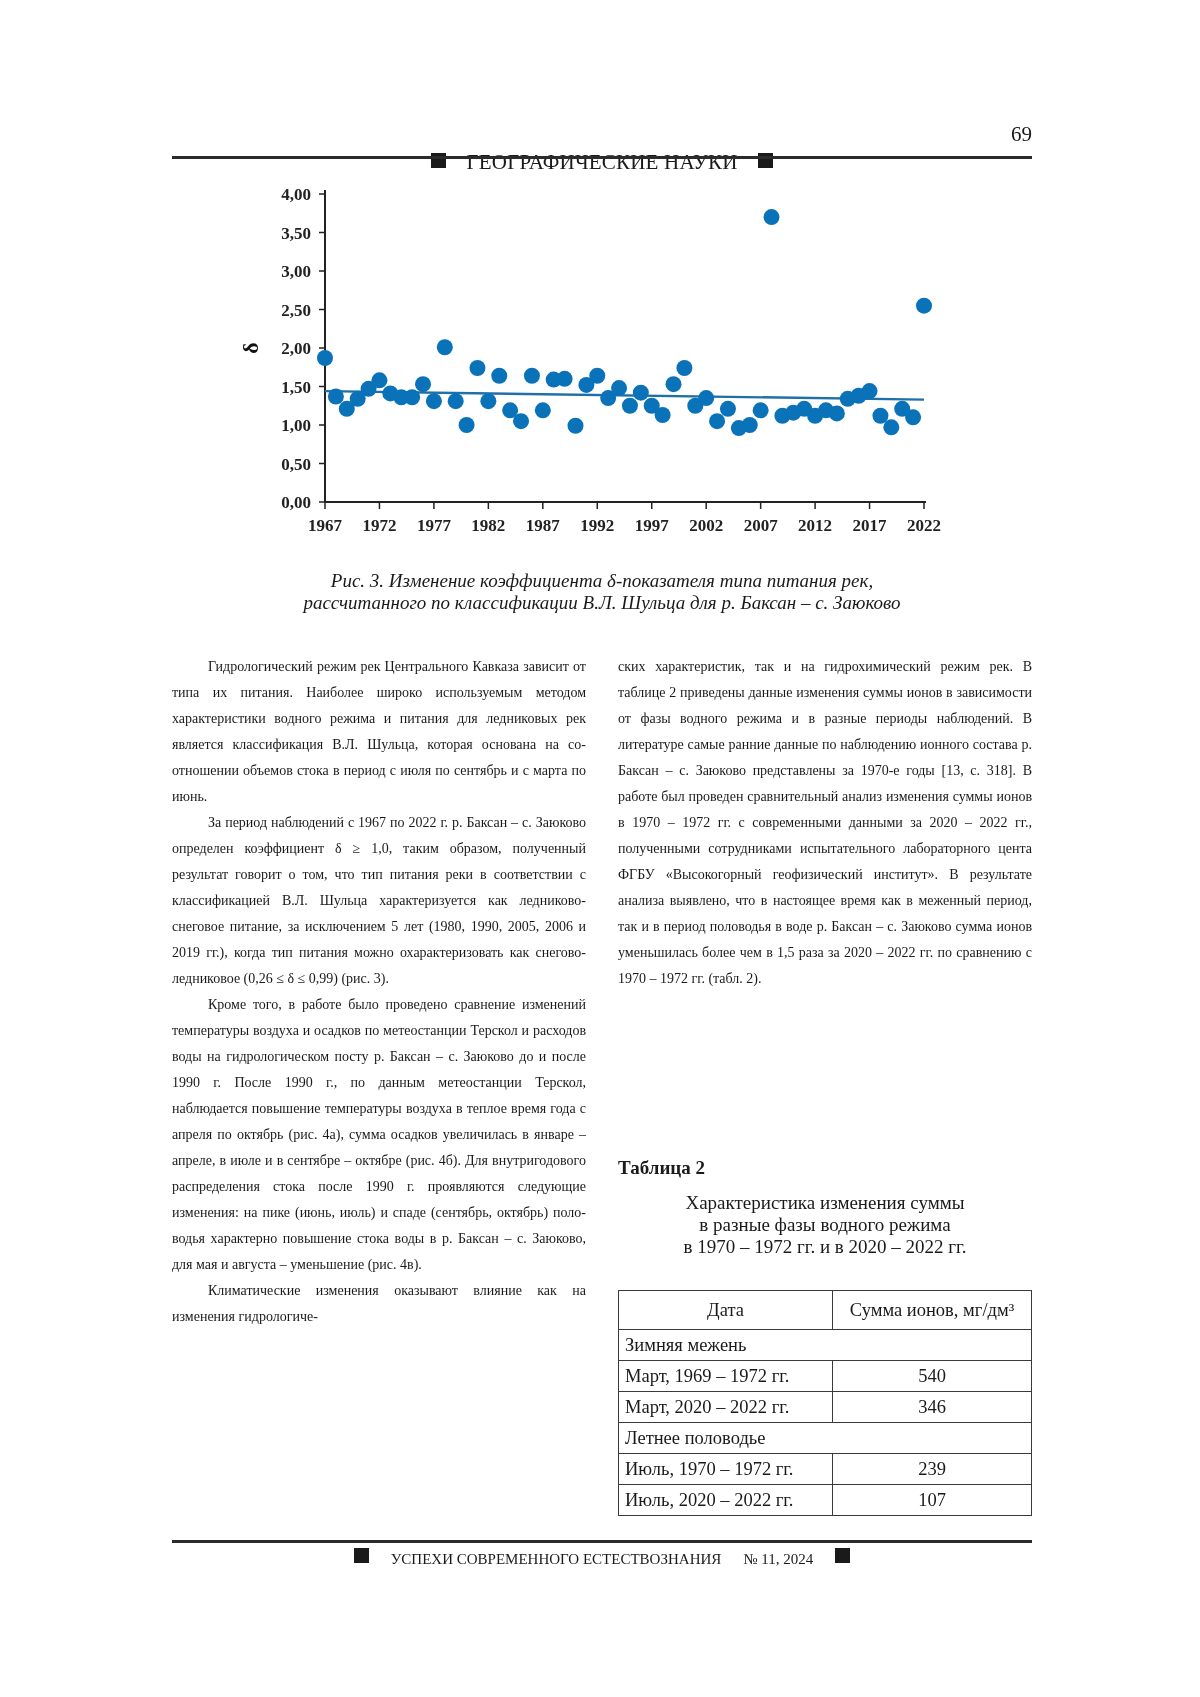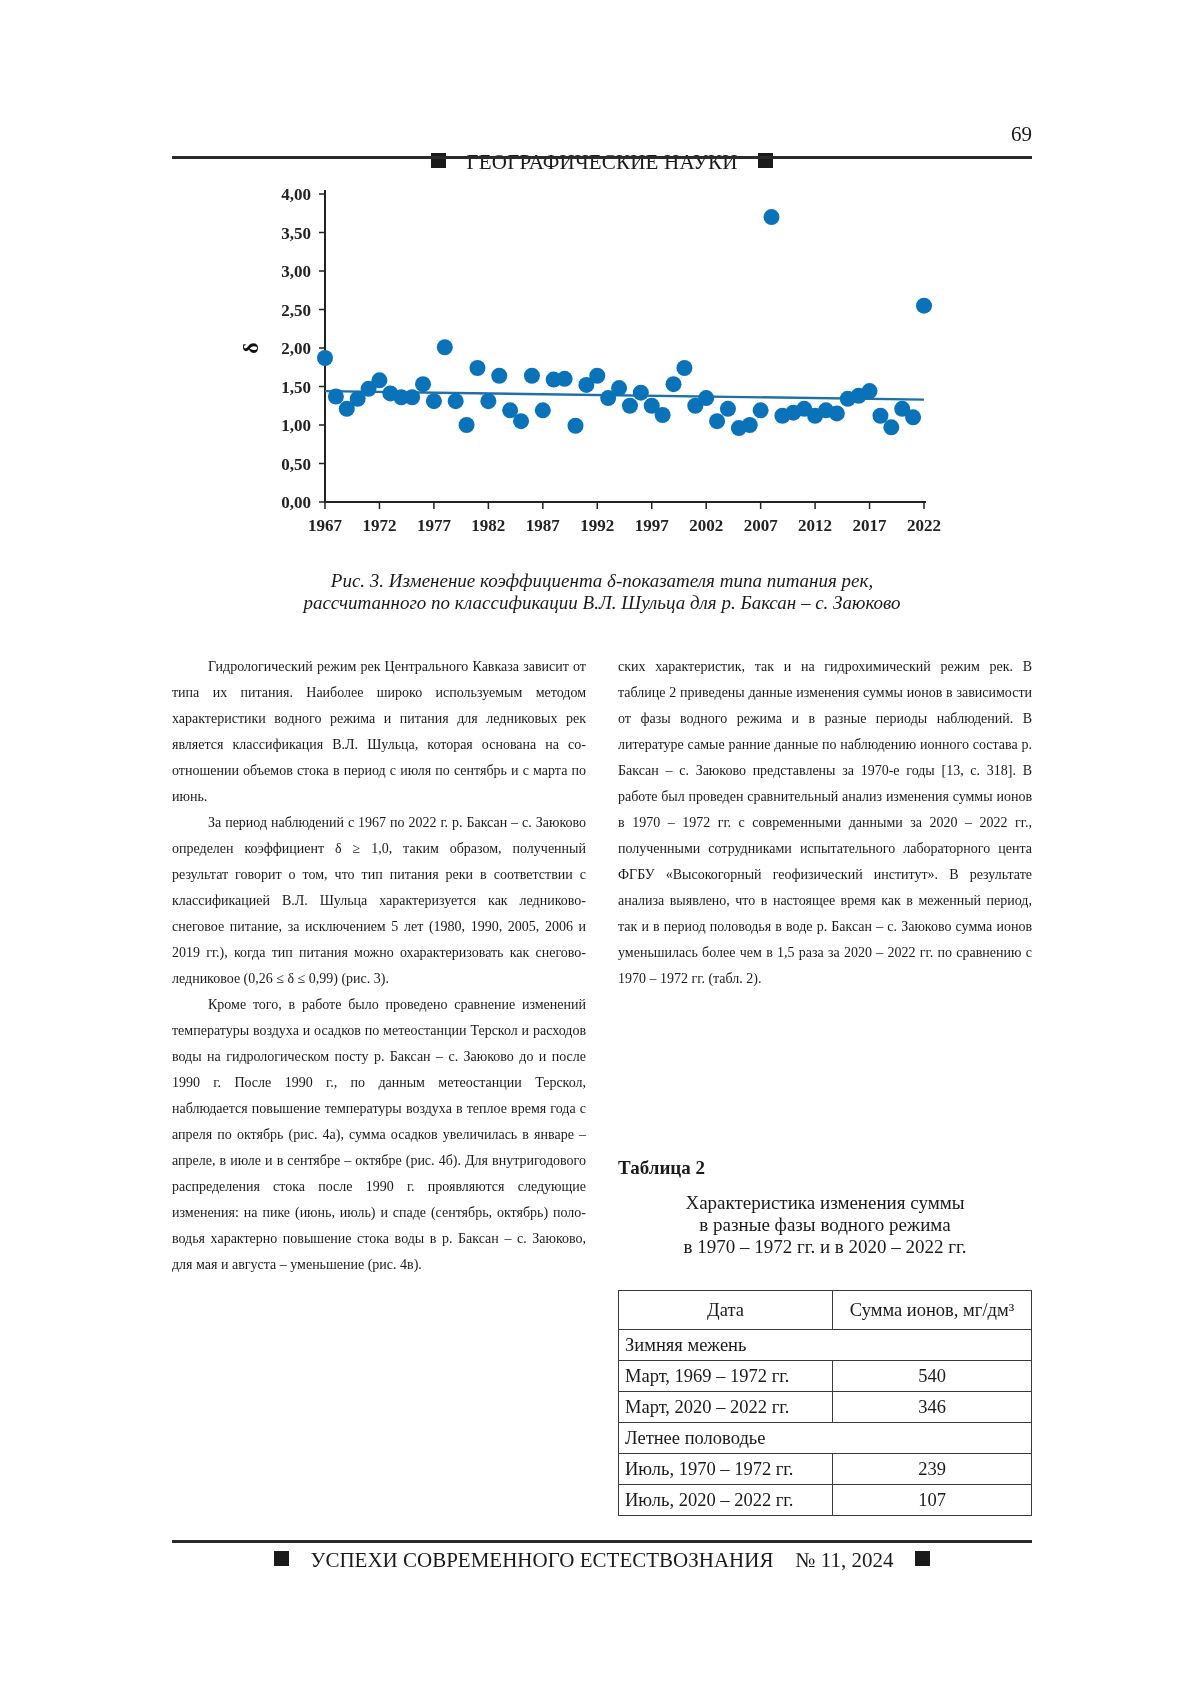--- a/index.html
+++ b/index.html
@@ -30,21 +30,21 @@
   .table-label { position: absolute; top: 1157px; left: 446px; width: 414px; text-align: left; font-weight: bold; font-size: 19px; }
   .table-title { position: absolute; top: 1192px; left: 446px; width: 414px; text-align: center; font-size: 19px; line-height: 22px; }
   .data-table { position: absolute; top: 1290px; left: 446px; width: 414px; border-collapse: collapse; font-size: 18.5px; }
   .data-table th, .data-table td { border: 1.5px solid #3a3a3a; padding: 3px 6px; height: 24px; font-weight: normal; }
   .data-table th { text-align: center; height: 32px; }
   .data-table td.val { text-align: center; }
   .data-table td.group { text-align: left; }
   .data-table col.c1 { width: 214px; }
 
   .rule-bottom { position: absolute; top: 1540px; left: 0; width: 860px; height: 3px; background: #2b2b2b; }
-  .footer { position: absolute; top: 1548px; left: 0; width: 860px; text-align: center; font-size: 21px; }
+  .footer { position: absolute; top: 1548px; left: 0; width: 860px; text-align: center; font-size: 15px; }
   .footer .sq { display: inline-block; width: 15px; height: 15px; background: #1a1a1a; vertical-align: 1px; margin: 0 22px; }
   .footer .issue { margin-left: 22px; }
 </style>
 </head>
 <body>
 
 <div class="page">
 
   <div class="running-head">
     <div class="rh-center">
@@ -163,20 +163,21 @@
 
   <div class="caption">
     <div>Рис. 3. Изменение коэффициента δ-показателя типа питания рек,</div>
     <div>рассчитанного по классификации В.Л. Шульца для р. Баксан – с. Заюково</div>
   </div>
 
   <div class="col col-left">
     <p>Гидрологический режим рек Централь­ного Кавказа зависит от типа их питания. Наиболее широко используемым методом характеристики водного режима и питания для ледниковых рек является классифика­ция В.Л. Шульца, которая основана на со­отношении объемов стока в период с июля по сентябрь и с марта по июнь.</p>
     <p>За период наблюдений с 1967 по 2022 г. р. Баксан – с. Заюково определен коэффи­циент δ ≥ 1,0, таким образом, полученный результат говорит о том, что тип питания реки в соответствии с классификацией В.Л. Шульца характеризуется как леднико­во-снеговое питание, за исключением 5 лет (1980, 1990, 2005, 2006 и 2019 гг.), когда тип питания можно охарактеризовать как снего­во-ледниковое (0,26 ≤ δ ≤ 0,99) (рис. 3).</p>
     <p>Кроме того, в работе было проведено сравнение изменений температуры воздуха и осадков по метеостанции Терскол и расхо­дов воды на гидрологическом посту р. Бак­сан – с. Заюково до и после 1990 г. После 1990 г., по данным метеостанции Терскол, наблюдается повышение температуры воз­духа в теплое время года с апреля по ок­тябрь (рис. 4а), сумма осадков увеличилась в январе – апреле, в июле и в сентябре – ок­тябре (рис. 4б). Для внутригодового рас­пределения стока после 1990 г. проявляют­ся следующие изменения: на пике (июнь, июль) и спаде (сентябрь, октябрь) поло­водья характерно повышение стока воды в р. Баксан – с. Заюково, для мая и августа – уменьшение (рис. 4в).</p>
+    <p>Климатические изменения оказывают влияние как на изменения гидрологиче-</p>
   </div>
 
   <div class="col col-right">
     <p class="first">ских характеристик, так и на гидрохими­ческий режим рек. В таблице 2 приведены данные изменения суммы ионов в зависи­мости от фазы водного режима и в разные периоды наблюдений. В литературе самые ранние данные по наблюдению ионного состава р. Баксан – с. Заюково представле­ны за 1970-е годы [13, с. 318]. В работе был проведен сравнительный анализ изменения суммы ионов в 1970 – 1972 гг. с современ­ными данными за 2020 – 2022 гг., получен­ными сотрудниками испытательного ла­бораторного цента ФГБУ «Высокогорный геофизический институт». В результате анализа выявлено, что в настоящее время как в меженный период, так и в период по­ловодья в воде р. Баксан – с. Заюково сум­ма ионов уменьшилась более чем в 1,5 раза за 2020 – 2022 гг. по сравнению с 1970 – 1972 гг. (табл. 2).</p>
   </div>
 
   <div class="table-label">Таблица 2</div>
   <div class="table-title">
     <div>Характеристика изменения суммы</div>
     <div>в разные фазы водного режима</div>

